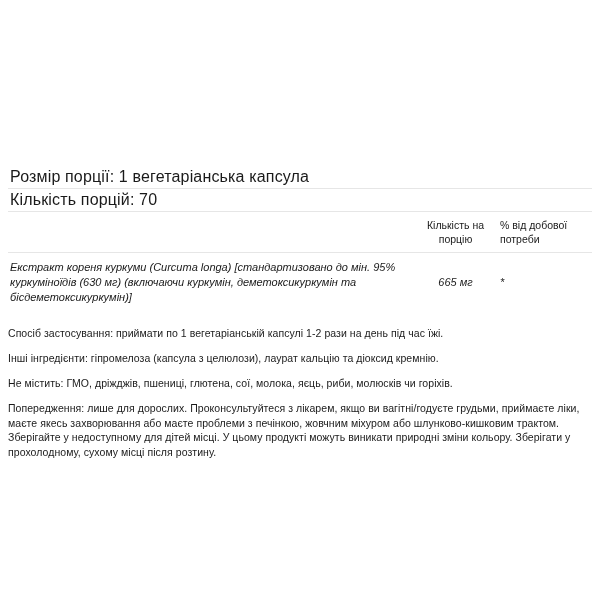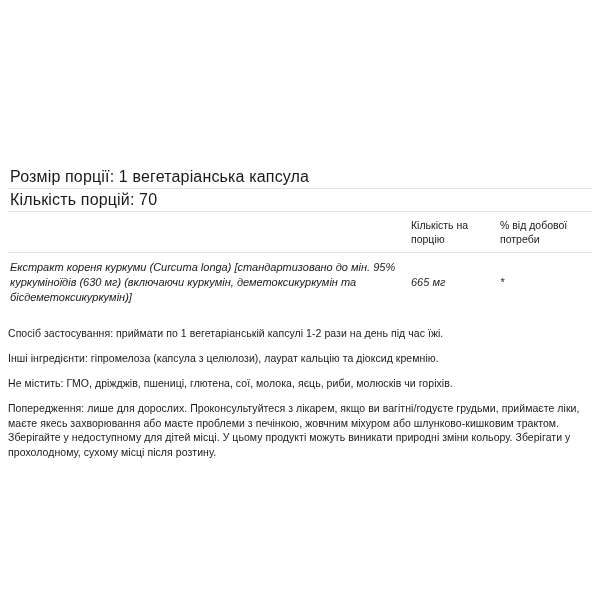--- a/index.html
+++ b/index.html
@@ -58,20 +58,21 @@
     padding-bottom: 6px;
   }
   .col-name {
     flex: 0 0 403px;
     padding: 0 4px 0 2px;
     box-sizing: border-box;
   }
   .col-amount {
     flex: 0 0 89px;
     box-sizing: border-box;
+    text-align: center;
   }
   .col-dv {
     flex: 1 1 auto;
     box-sizing: border-box;
   }
 
   .col-head {
     font-size: 10.5px;
     line-height: 14px;
     color: #1a1a1a;

